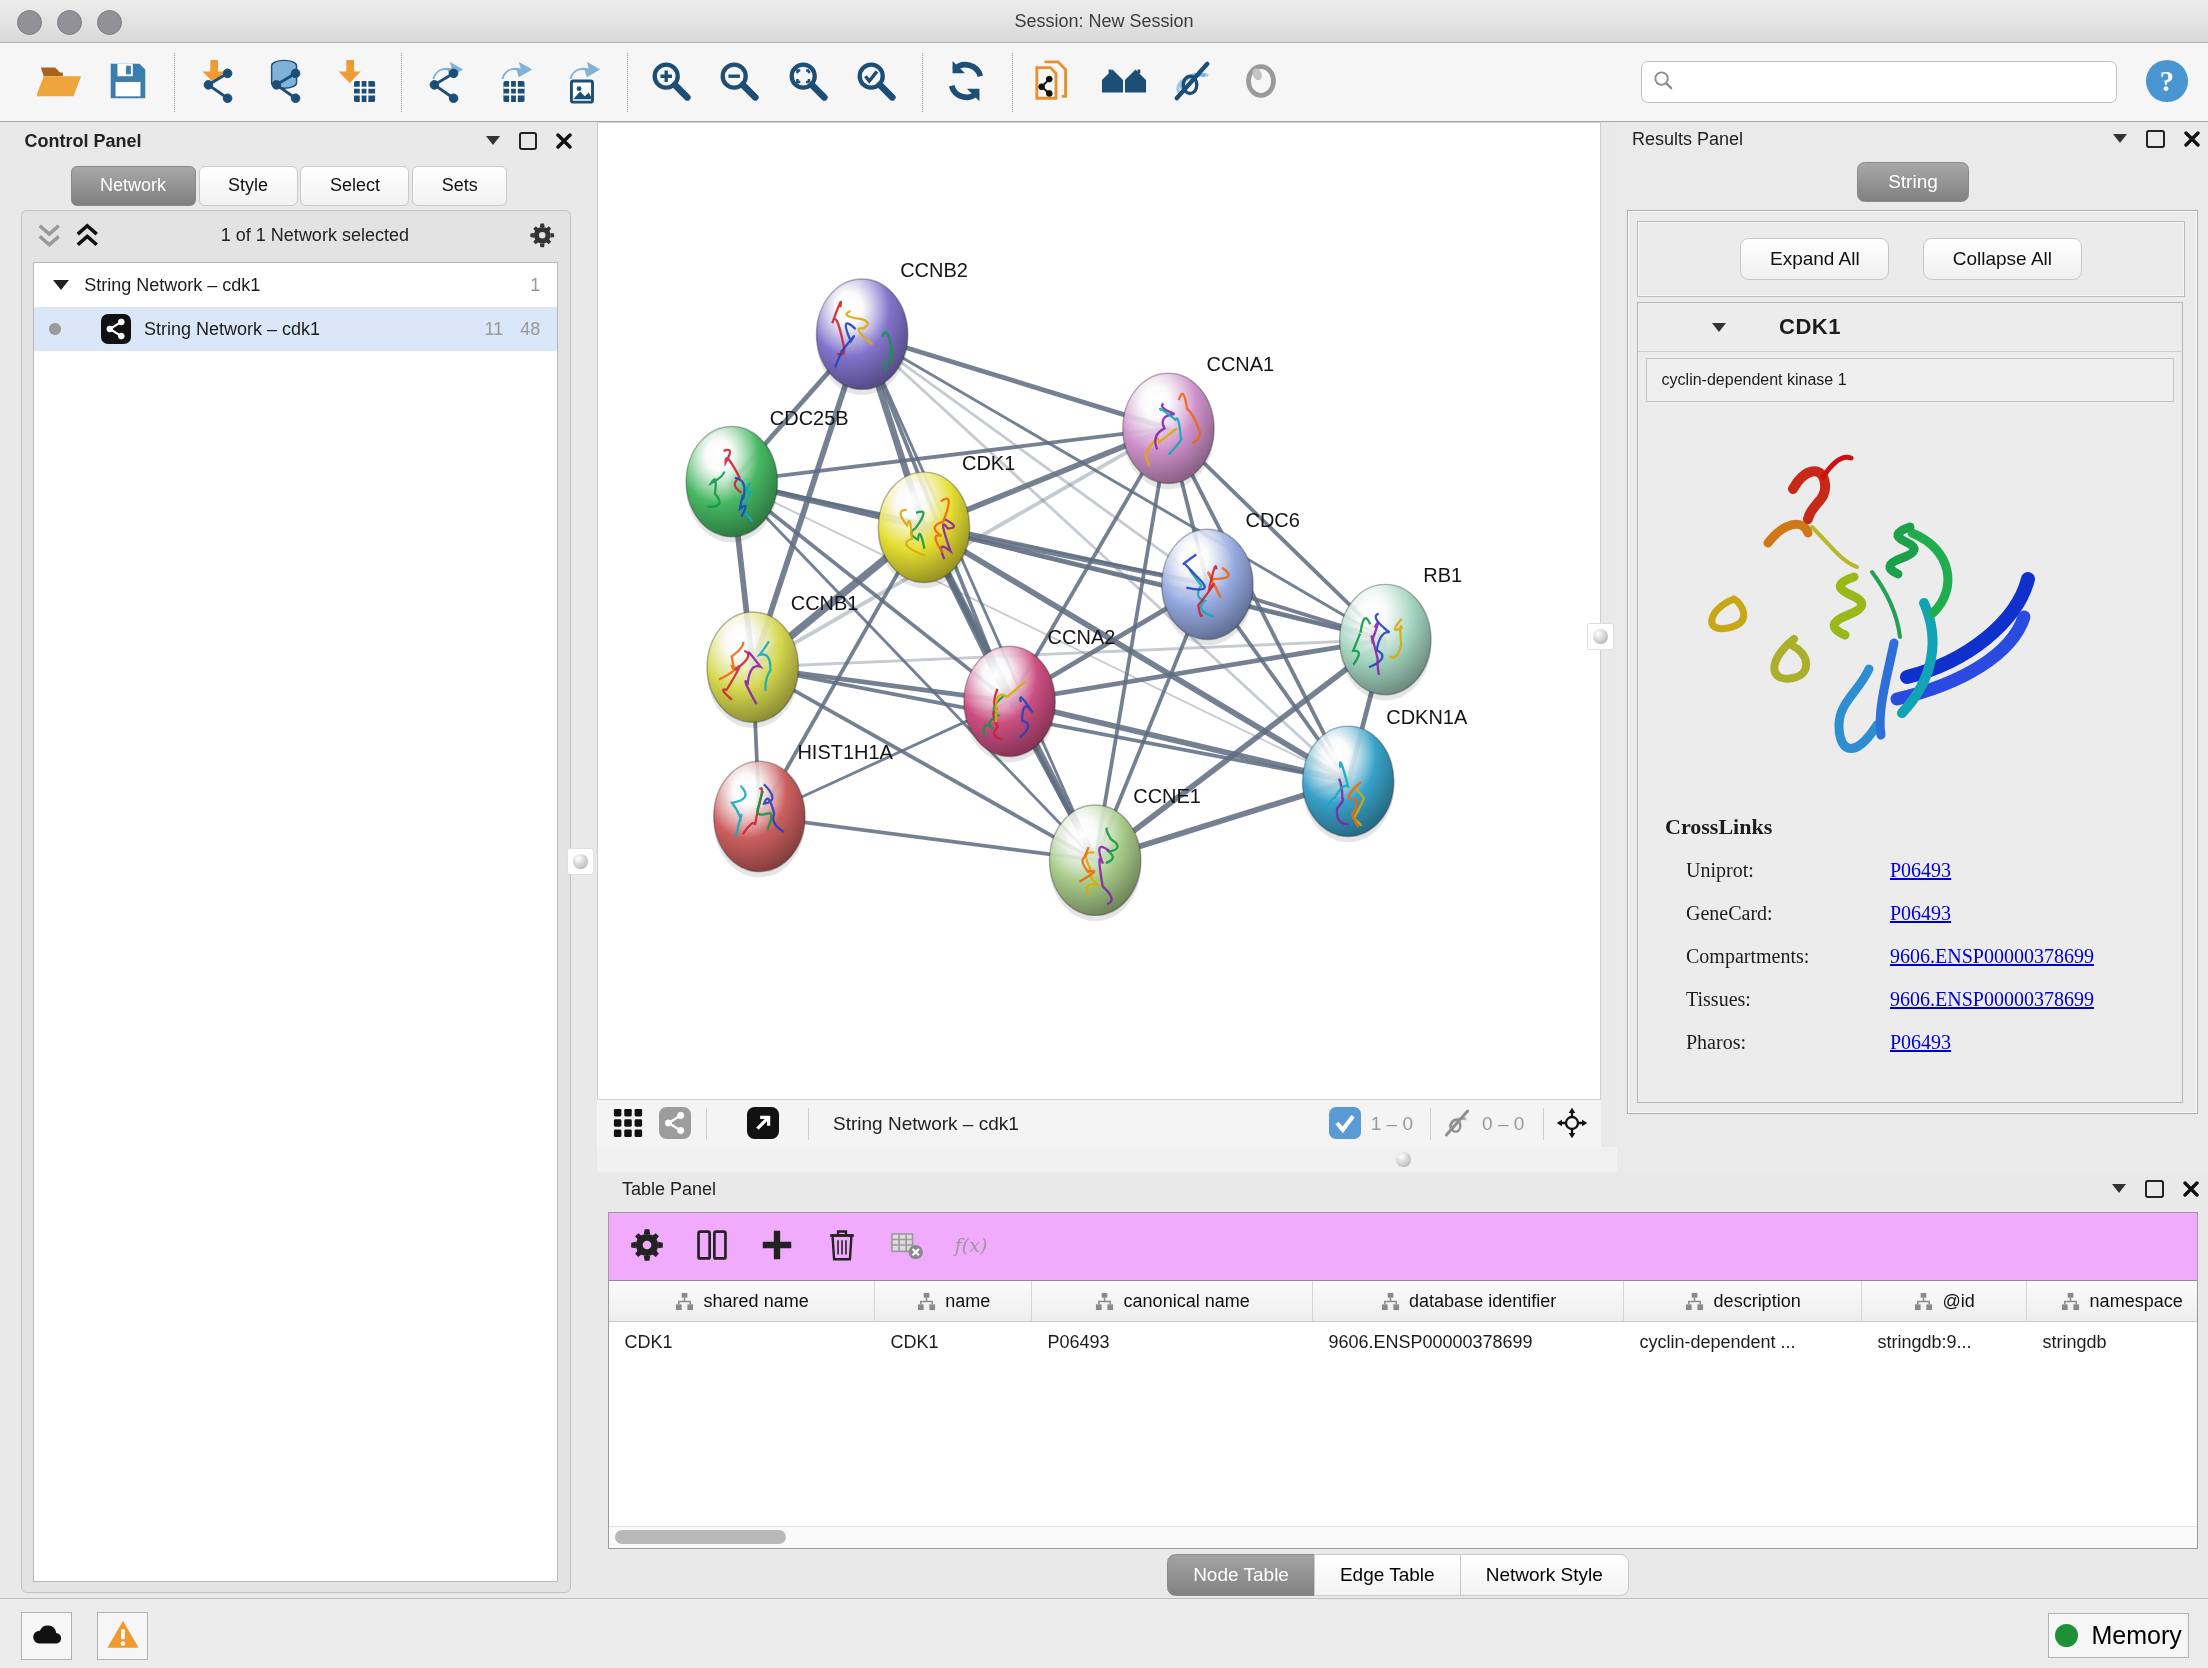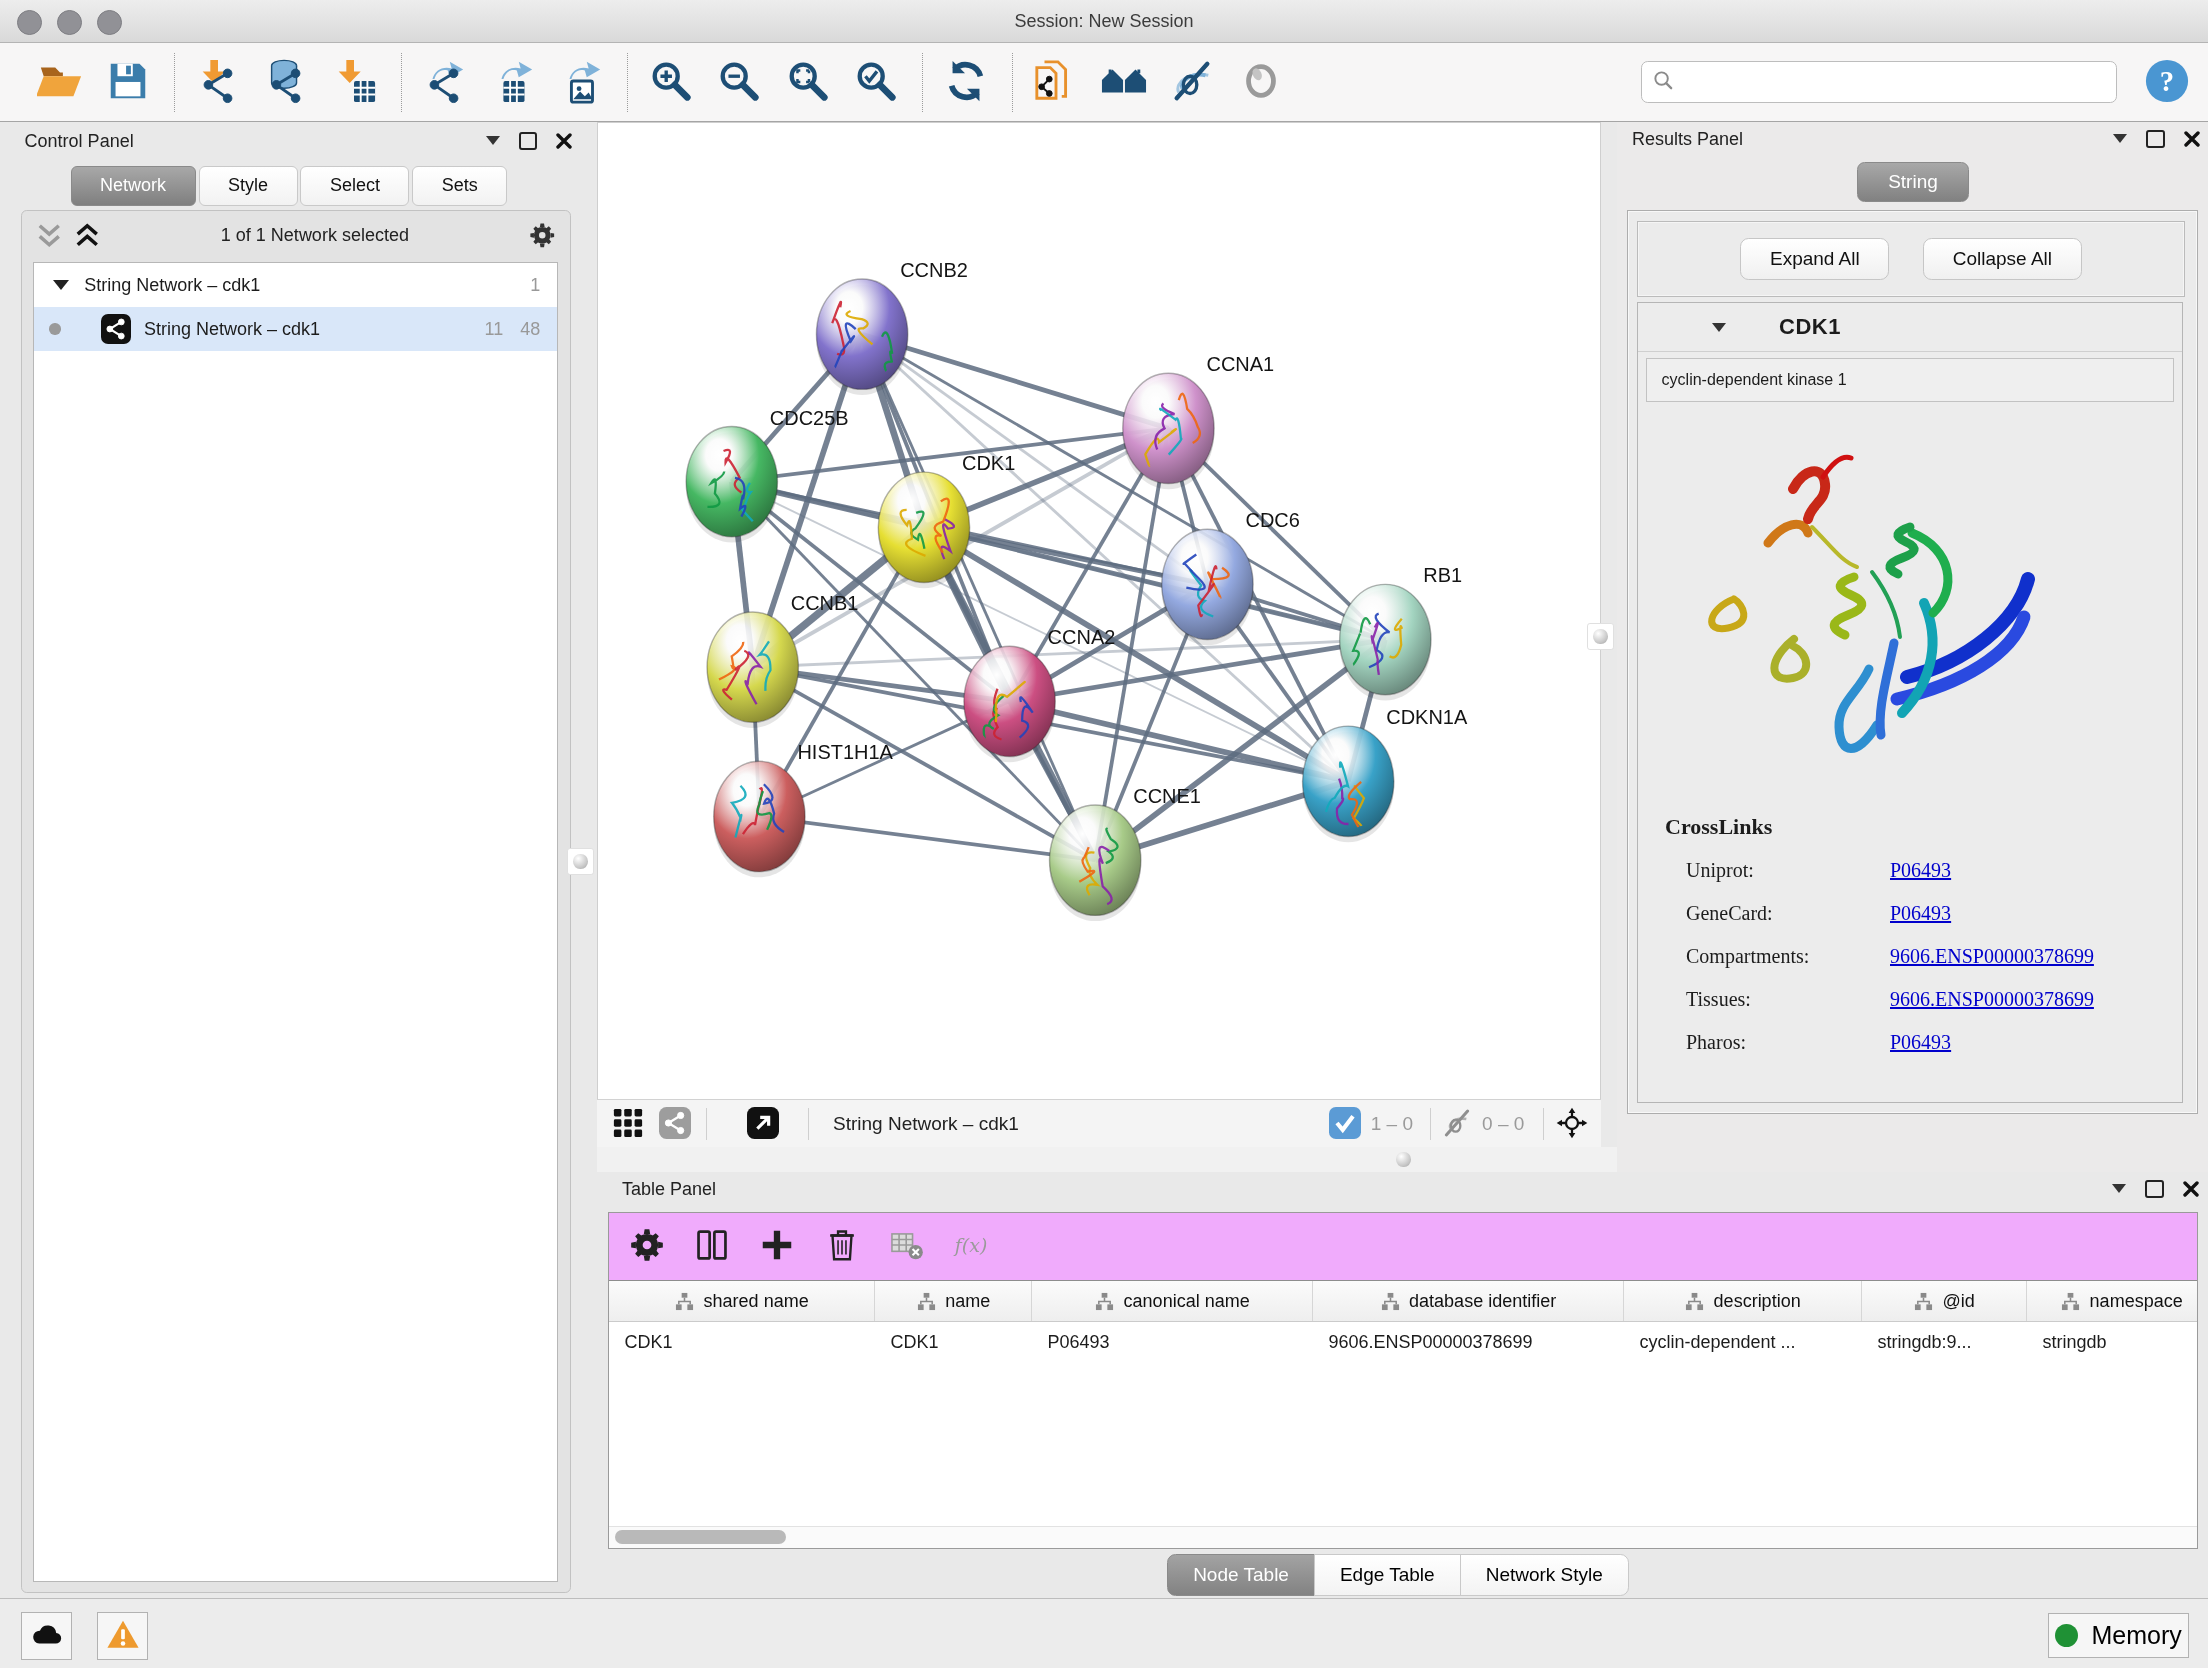--- a/index.html
+++ b/index.html
@@ -28,21 +28,21 @@
   
   .phead{display:flex;align-items:center;font-size:18px;color:#222;}
   .phead .ph-sp{flex:1;}
   .ph-ic{display:flex;align-items:center;gap:19px;margin-right:9.5px;}
   .tri{width:0;height:0;border-left:7.6px solid transparent;border-right:7.6px solid transparent;
     border-top:9.5px solid #333;display:inline-block;}
   .flsq{width:14.3px;height:14.3px;border:2.4px solid #222;border-radius:2.9px;display:inline-block;}
   .xic svg{width:16px;height:16px;display:block;}
   
   .cpanel{position:absolute;left:7.6px;top:124px;width:574px;height:1470px;}
-  .cpanel .phead{height:34px;padding-left:17px;}
+  .cpanel .phead{height:34px;padding-left:17px;font-weight:bold;}
   .cp-tabs{display:flex;gap:2.9px;margin:7.6px 0 0 63px;position:relative;z-index:2;}
   .tabbtn{height:40px;padding:0 28.5px;border:1px solid #c9c9c9;background:linear-gradient(#fff,#f2f2f2);
     border-radius:6px;font-size:18px;color:#111;cursor:pointer;}
   .tabbtn.sel{background:linear-gradient(#a8a8a8,#7f7f7f);color:#fff;border-color:#8a8a8a;}
   .cp-box{position:absolute;left:13.3px;top:86px;width:548px;height:1381px;background:#e3e3e3;
     border:1px solid #c2c2c2;border-radius:5.7px;}
   .cp-status{height:48px;display:flex;align-items:center;padding:0 13.3px;}
   .cp-status .txt{flex:1;text-align:center;font-size:18px;color:#222;}
   .chev svg{width:25px;height:23px;display:block;}
   .gearbtn{border:none;background:none;padding:0;cursor:pointer;}

